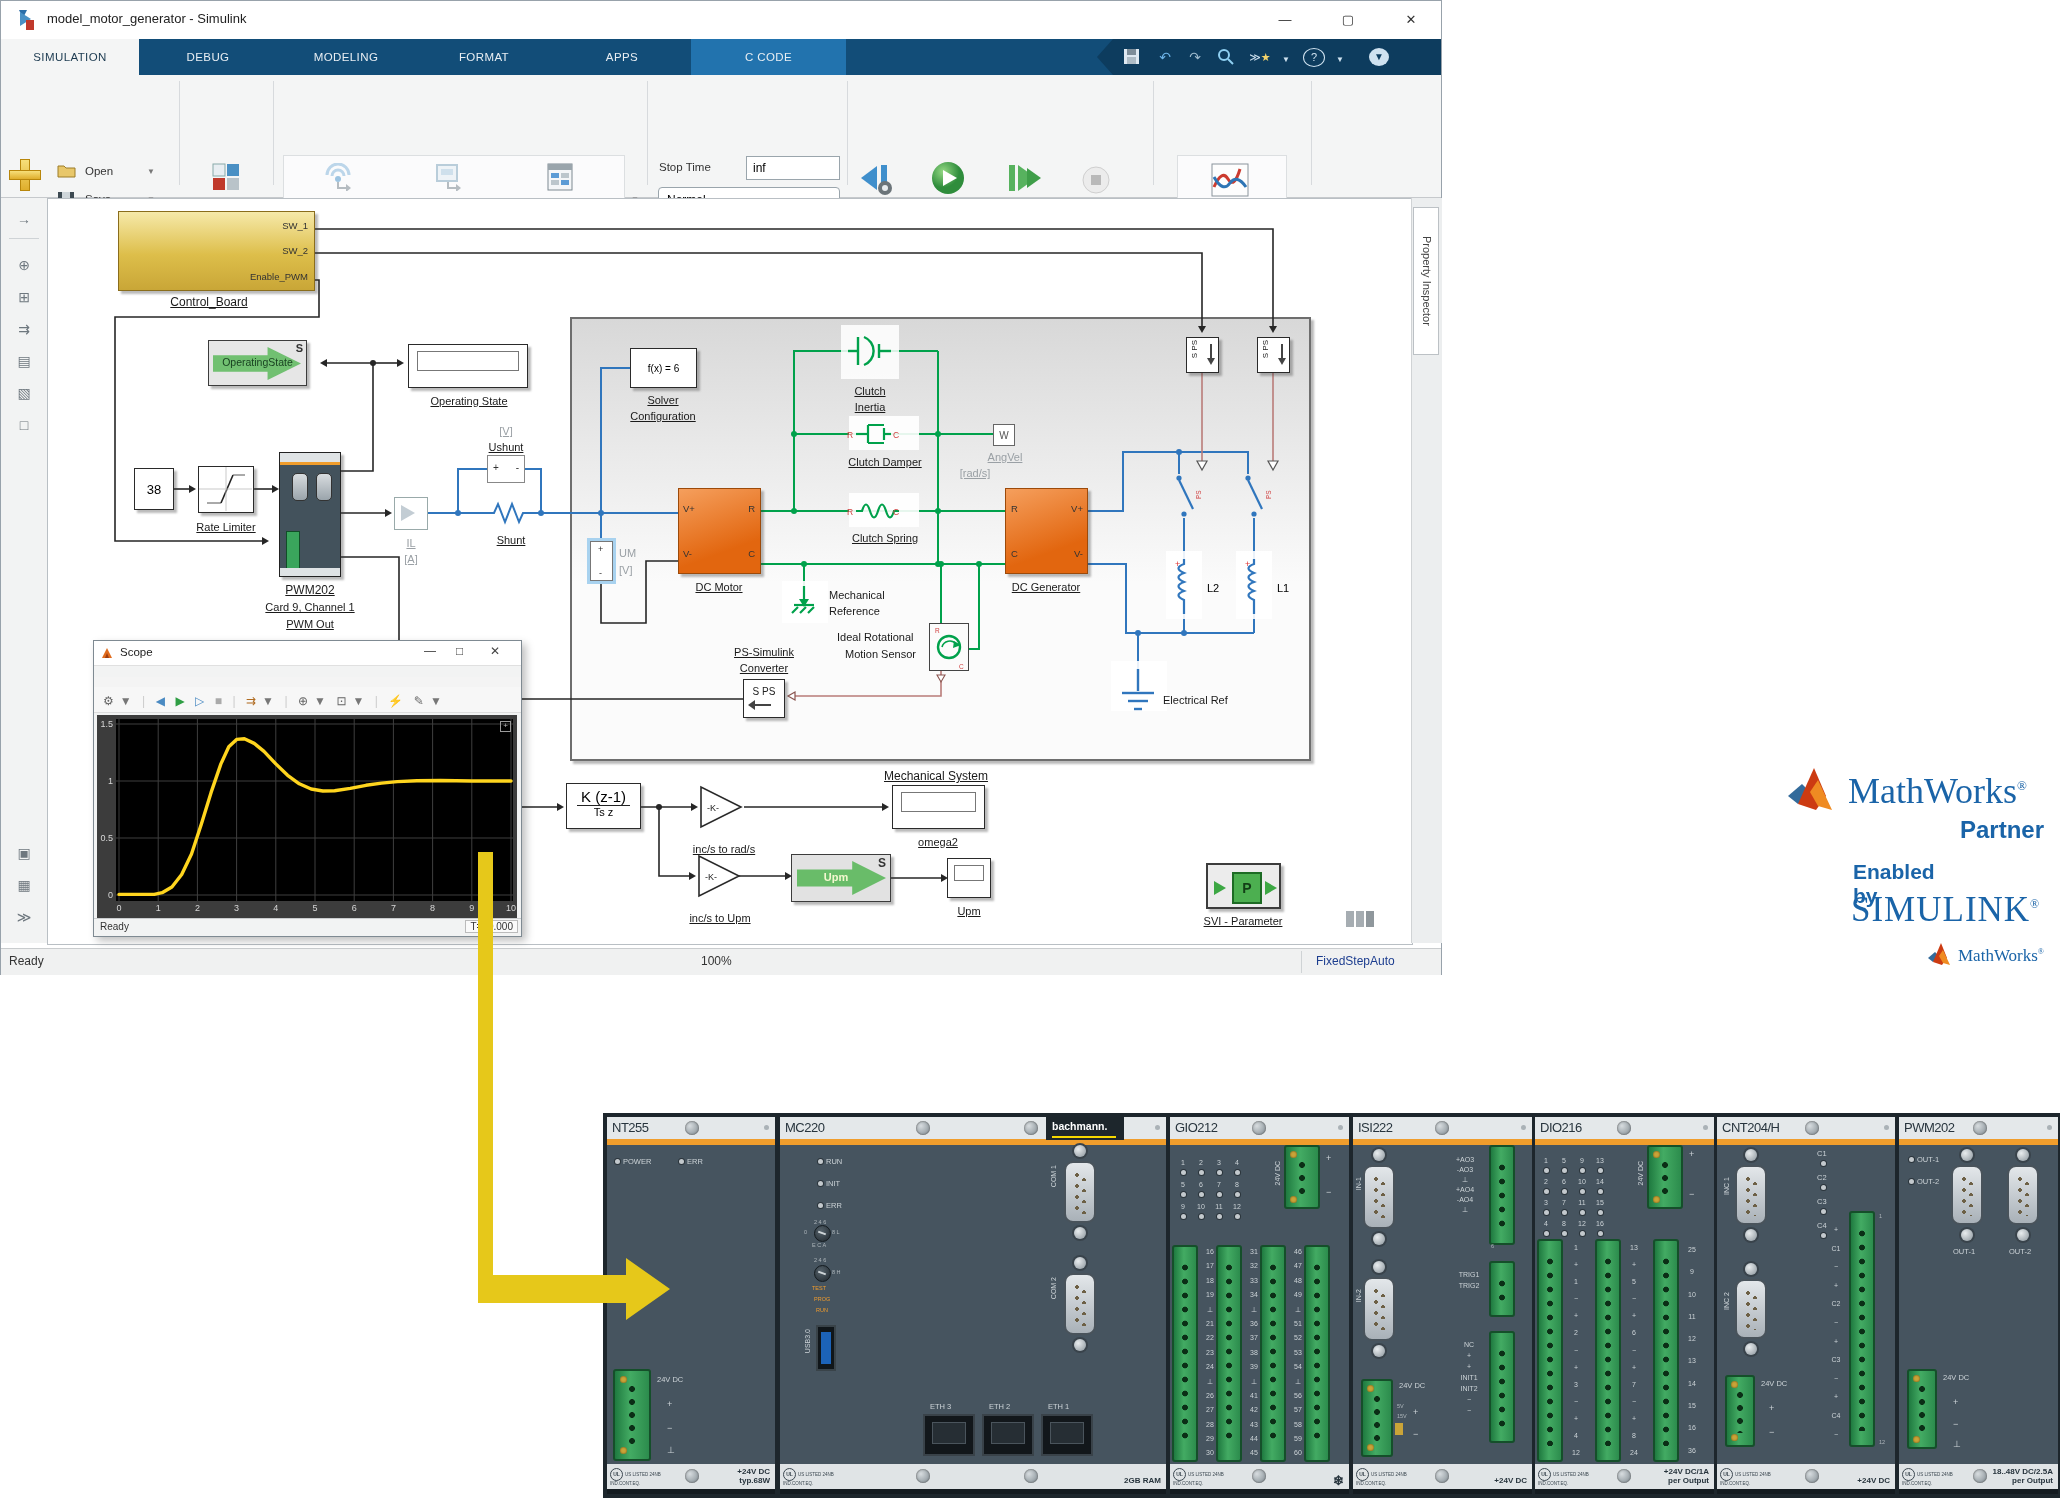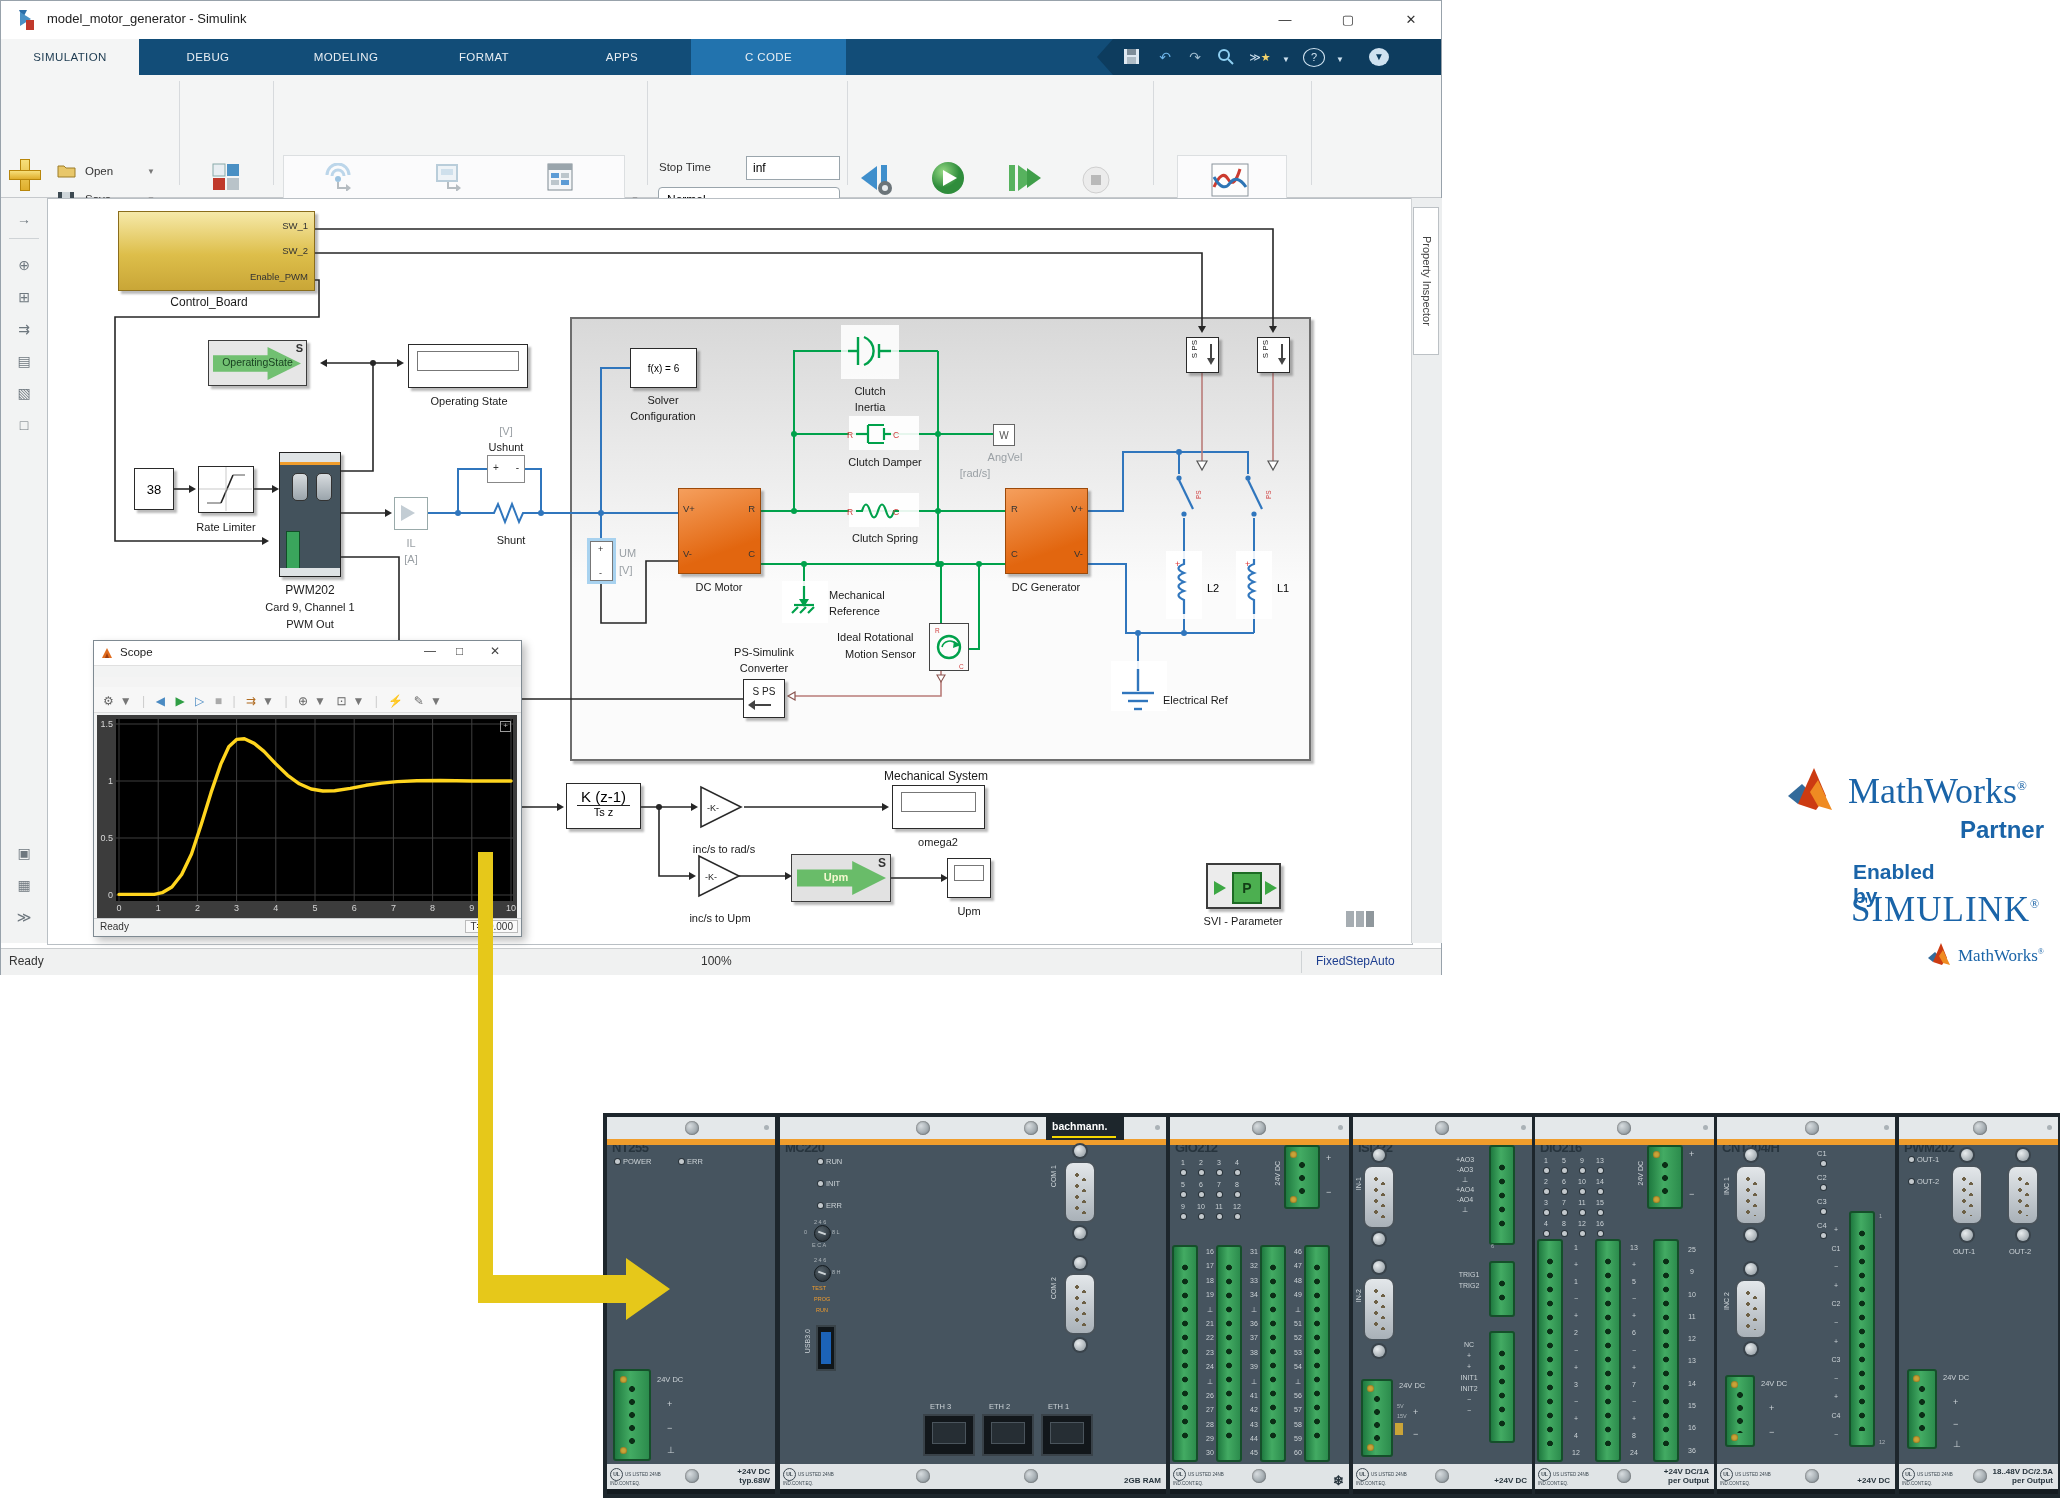--- a/index.html
+++ b/index.html
@@ -27,35 +27,35 @@
   
   .lefttools{left:0;top:197px;width:46px;height:745px;background:#f2f3f3;border-right:1px solid #d5d8da;}
   .ltool{left:0;width:46px;height:30px;text-align:center;color:#6e777e;font-size:14px;line-height:30px;}
   
   .canvas{left:46px;top:197px;width:1364px;height:745px;background:#fff;border:1px solid #b9bfc4;}
   .pi-strip{left:1410px;top:197px;width:30px;height:745px;background:#eceeef;border-left:1px solid #d0d3d5;}
   .pi-tab{left:1412px;top:206px;width:24px;height:146px;background:#fff;border:1px solid #bcc1c5;writing-mode:vertical-rl;font-size:11px;color:#444;text-align:center;line-height:22px;}
   .statusbar{left:0;top:947px;width:100%;height:26px;background:#f0f1f1;border-top:1px solid #c9ccce;font-size:12px;color:#333;}
   .blk{position:absolute;box-sizing:border-box;}
   .shadow{box-shadow:3px 3px 2px rgba(60,60,60,.35);}
-  .blab{position:absolute;font-size:11px;color:#1a1a1a;white-space:nowrap;transform:translateX(-50%);text-align:left;}
+  .blab{position:absolute;font-size:11px;color:#1a1a1a;white-space:nowrap;transform:translateX(-50%);text-align:left;text-decoration:underline;}
   .gray{color:#9aa0a5;}
   .plab{position:absolute;font-size:9.5px;color:#333;}
   .disp-in{position:absolute;left:8px;top:6px;right:8px;height:18px;border:1.5px solid #777;background:#fff;}
   
   .scope{left:93px;top:640px;width:427px;height:295px;background:#f2f3f3;border:1px solid #7f8a92;box-shadow:4px 4px 8px rgba(0,0,0,.25);}
   .sc-menu span{display:inline-block;margin:0 8px;font-size:11px;color:#333;}
   .sc-tool span{display:inline-block;margin:0 3px;font-size:12px;}
   #scope-xticks span{position:absolute;top:0;transform:translateX(-50%);font-size:9px;color:#d7d7d7;}
   #scope-yticks span{position:absolute;right:2px;transform:translateY(-50%);font-size:9px;color:#d7d7d7;}
   
   .rack{left:603px;top:1113px;width:1457px;height:385px;background:#1d262c;}
   .hwmod{position:absolute;top:4px;height:377px;background:#46545f;}
   .hwhead{position:absolute;left:0;top:0;width:100%;height:22px;background:#e4e8ea;}
-  .hwname{position:absolute;left:5px;top:3px;font-size:13px;font-weight:bold;color:#27343d;letter-spacing:-.5px;margin-top:20px;}
+  .hwname{position:absolute;left:5px;top:3px;font-size:13px;font-weight:normal;color:#27343d;letter-spacing:-.5px;}
   .hwbar{position:absolute;left:0;top:22px;width:100%;height:6px;background:#f09d2c;}
   .hwfoot{position:absolute;left:0;bottom:5px;width:100%;height:25px;background:#e0e4e6;}
   .hwedge{position:absolute;left:0;bottom:0;width:100%;height:5px;background:#141b20;}
   .screw{position:absolute;width:14px;height:14px;border-radius:50%;background:radial-gradient(circle at 35% 35%,#d7dcdf,#7c878e);box-shadow:inset 0 0 2px #444;}
   .rdy{position:absolute;width:5px;height:5px;border-radius:50%;background:#aab2b7;}
   .led{position:absolute;font-size:7.5px;color:#ccd3d7;white-space:nowrap;}
   .led i{display:inline-block;width:5px;height:5px;border-radius:50%;background:#c3c9cd;box-shadow:0 0 0 1px #2b353c;margin-right:3px;}
   .gcon{position:absolute;background:linear-gradient(90deg,#1f7a40,#43ab63 45%,#2c8c4d);border:2px solid #154f2a;border-radius:3px;box-sizing:border-box;}
   .gcon:before{content:"";position:absolute;left:50%;top:12px;bottom:12px;width:12px;transform:translateX(-50%);background-image:radial-gradient(circle 2.6px at 6px 6px,#0b2e16 2.6px,transparent 3.2px);background-size:12px 13px;}
   .ghole{position:absolute;width:7px;height:7px;border-radius:50%;background:#caa438;box-shadow:inset 0 0 2px #5e4a10;}

